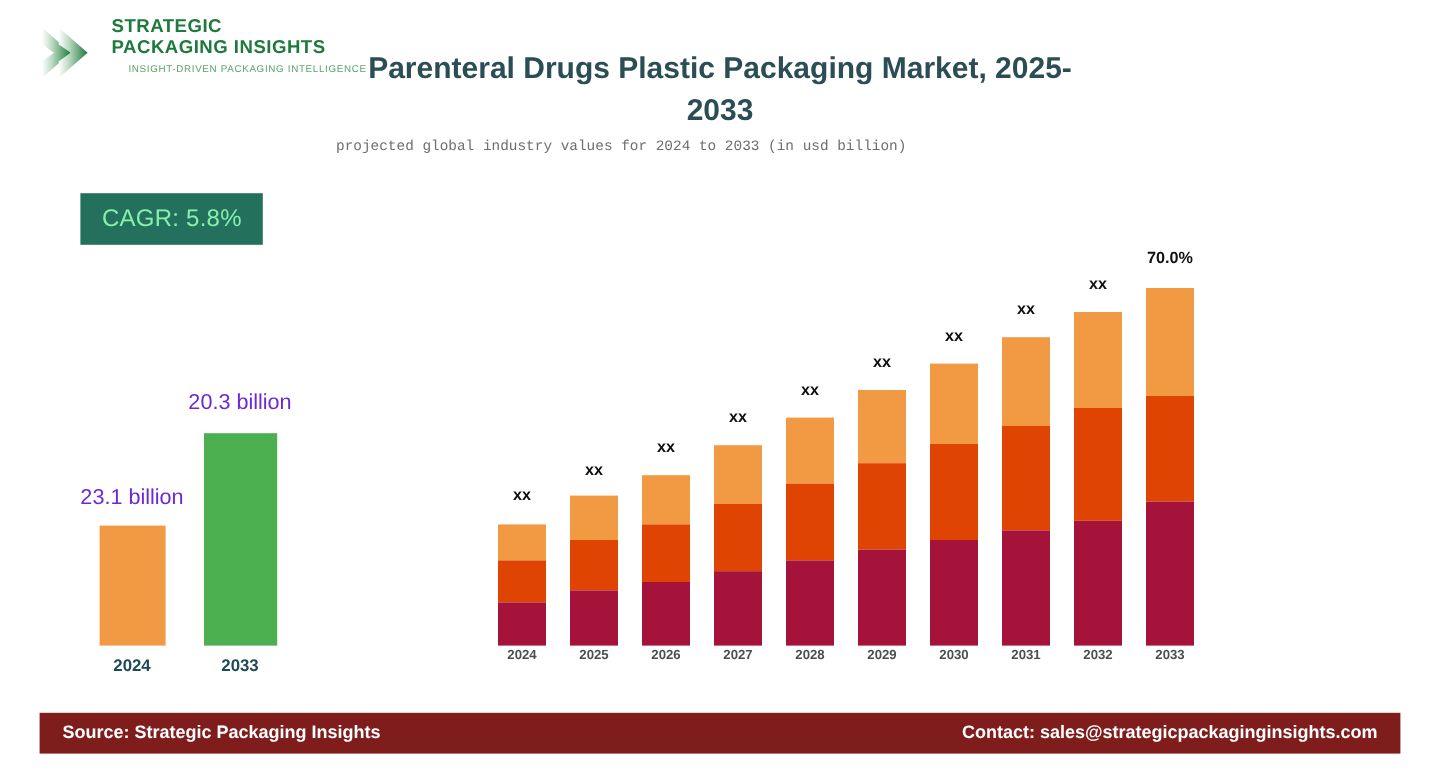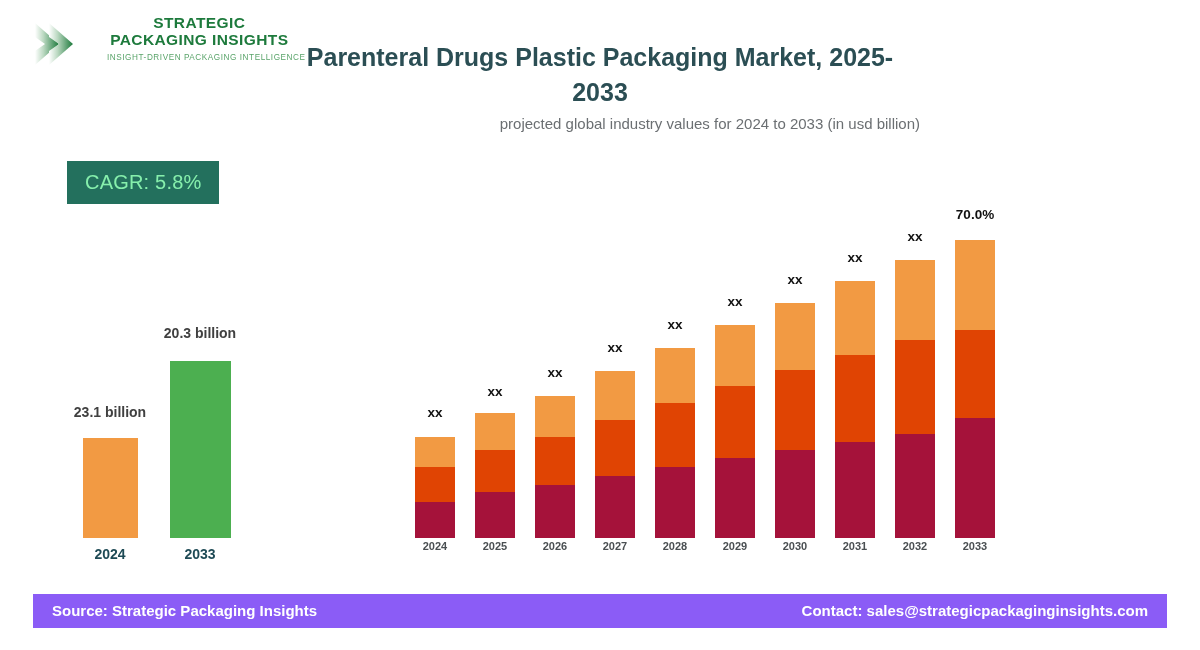--- a/index.html
+++ b/index.html
@@ -11,52 +11,52 @@
     color:#2b4e54;
   }
   .page{position:absolute;inset:0;}
 
   
   .logo{position:absolute;left:33px;top:14px;width:240px;height:62px;}
   .logo-mark{position:absolute;left:0;top:6px;width:52px;height:48px;}
   .logo-text{position:absolute;left:60px;top:0px;}
   .logo-l1,.logo-l2{
     font-size:15.5px;font-weight:bold;letter-spacing:.4px;
-    color:#1d7a3c;line-height:17px;white-space:nowrap;text-align:center;
+    color:#1d7a3c;line-height:17px;white-space:nowrap;
   }
   .logo-tag{
     margin-top:5px;font-size:8.2px;letter-spacing:.55px;
     color:#5aa46a;white-space:nowrap;font-weight:normal;padding-left:14px;
   }
 
   
   .title{
     position:absolute;left:300px;top:40px;width:600px;
     text-align:center;font-size:25px;font-weight:bold;
     line-height:35px;color:#2b4e54;
   }
   .subtitle{
     position:absolute;left:280px;top:115px;width:640px;
-    text-align:right;font-size:15px;color:#6b6f72;
+    text-align:left;font-size:12px;color:#6b6f72;font-family:Liberation Mono, monospace;
   }
 
   
   .cagr{
     position:absolute;left:67px;top:161px;
     background:#23705d;color:#86efac;
     padding:10px 18px;font-size:20px;font-weight:normal;
     letter-spacing:.2px;
   }
 
   
   .leftchart{position:absolute;left:0;top:0;width:300px;height:650px;}
   .lbar{position:absolute;}
   .lbar-label{
-    position:absolute;text-align:center;font-size:14px;
-    font-weight:bold;color:#404040;white-space:nowrap;
+    position:absolute;text-align:center;font-size:18px;
+    font-weight:normal;color:#6d28d9;white-space:nowrap;
   }
   .lbar-year{
     position:absolute;text-align:center;font-size:14px;
     font-weight:bold;color:#1e4a55;
   }
 
   
   .stackchart{position:absolute;left:0;top:0;width:1200px;height:650px;}
   .sbar{position:absolute;width:40px;}
   .seg{width:100%;}
@@ -65,21 +65,21 @@
     font-size:13.5px;font-weight:bold;color:#111111;
   }
   .sbar-year{
     position:absolute;width:60px;text-align:center;
     font-size:11px;font-weight:bold;color:#4a4f52;
   }
 
   
   .footer{
     position:absolute;left:33px;top:594px;width:1134px;height:34px;
-    background:#8b5cf6;color:#ffffff;
+    background:#7f1d1d;color:#ffffff;
   }
   .footer-left{
     position:absolute;left:19px;top:0;height:34px;line-height:34px;
     font-size:15px;font-weight:bold;
   }
   .footer-right{
     position:absolute;right:19px;top:0;height:50px;line-height:34px;
     font-size:15px;font-weight:bold;
   }
 </style>

